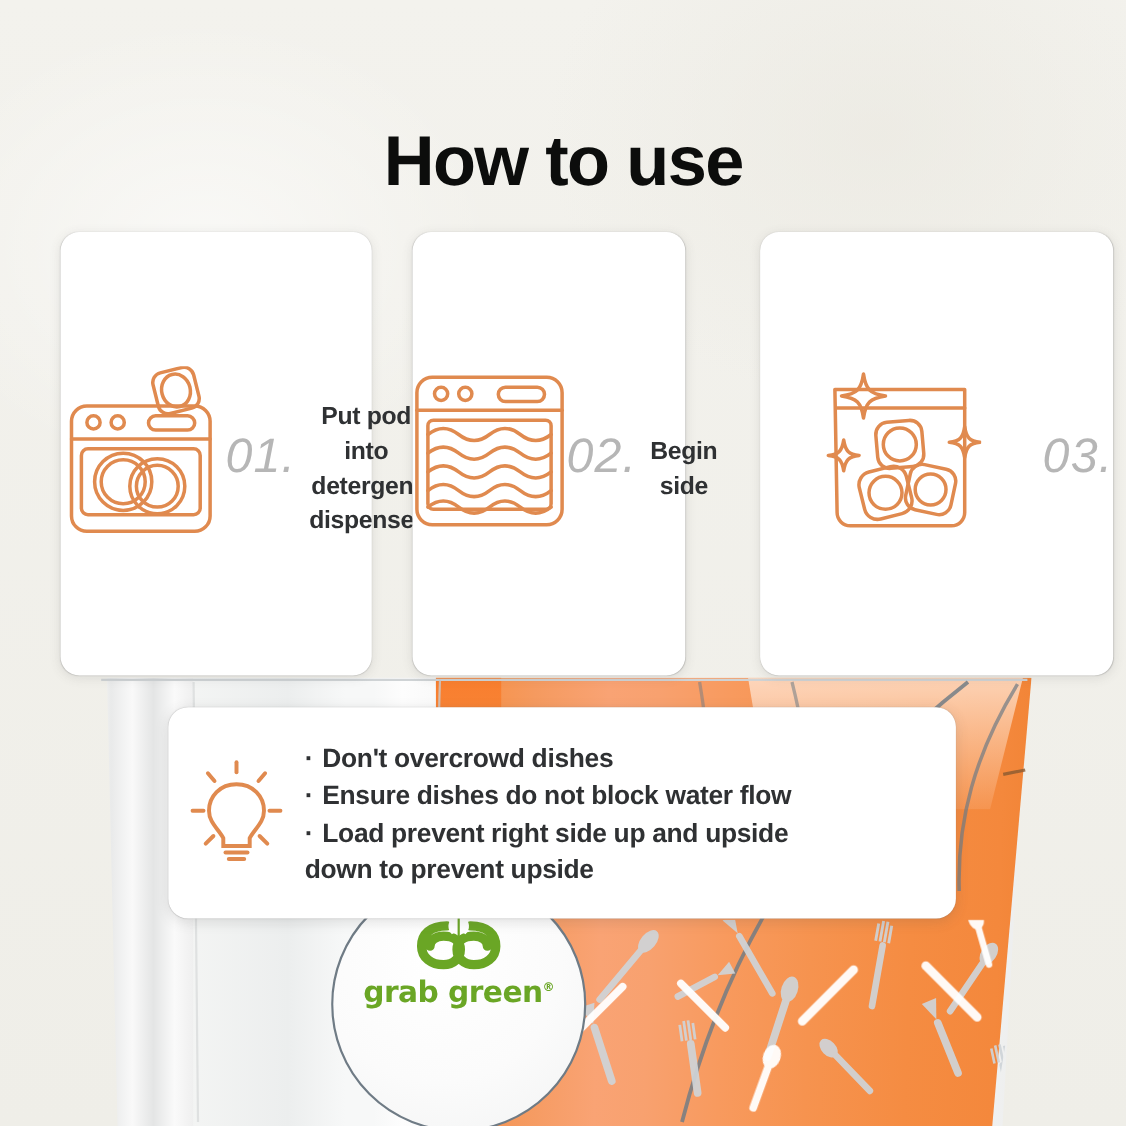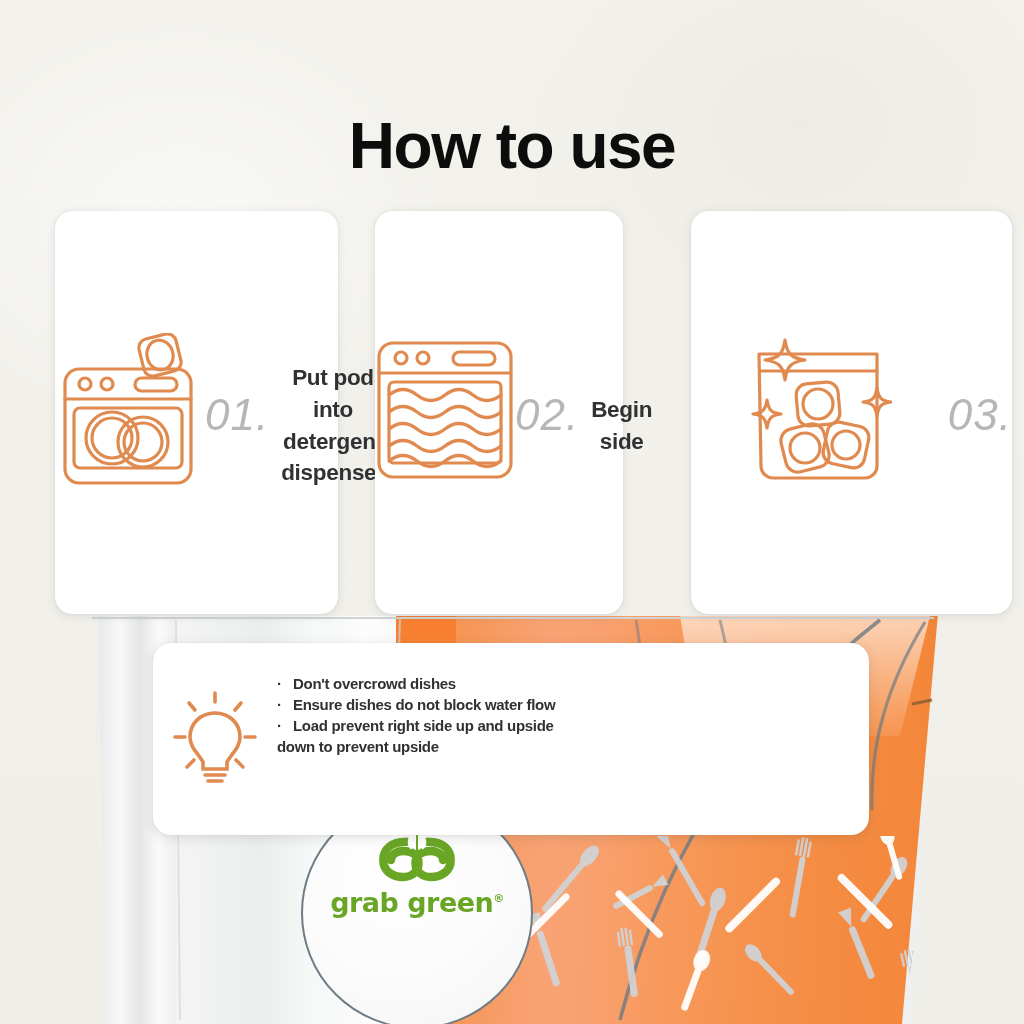--- a/index.html
+++ b/index.html
@@ -113,21 +113,21 @@
   
   .tips{
     position:absolute;left:153px;top:643px;width:716px;height:192px;
     background:#fff;border-radius:18px;
     box-shadow:0 3px 12px rgba(80,80,80,.16), 0 0 1px rgba(120,120,120,.35);
     display:flex;align-items:flex-start;
   }
   .tips-icon{width:124px;display:flex;align-items:center;justify-content:center;height:192px;}
   .tips-list{padding-top:30px;padding-right:18px;}
   .tip-row{
-    font-size:15px;font-weight:bold;color:#2f3133;line-height:1.41;letter-spacing:-.3px;
+    font-size:24px;font-weight:bold;color:#2f3133;line-height:1.41;letter-spacing:-.3px;
     white-space:nowrap;
   }
   .tip-dot{display:inline-block;width:16px;color:#2f3133;}
 </style>
 </head>
 <body>
 
 <div class="bg-texture"></div>
 
 <div class="pouch">

